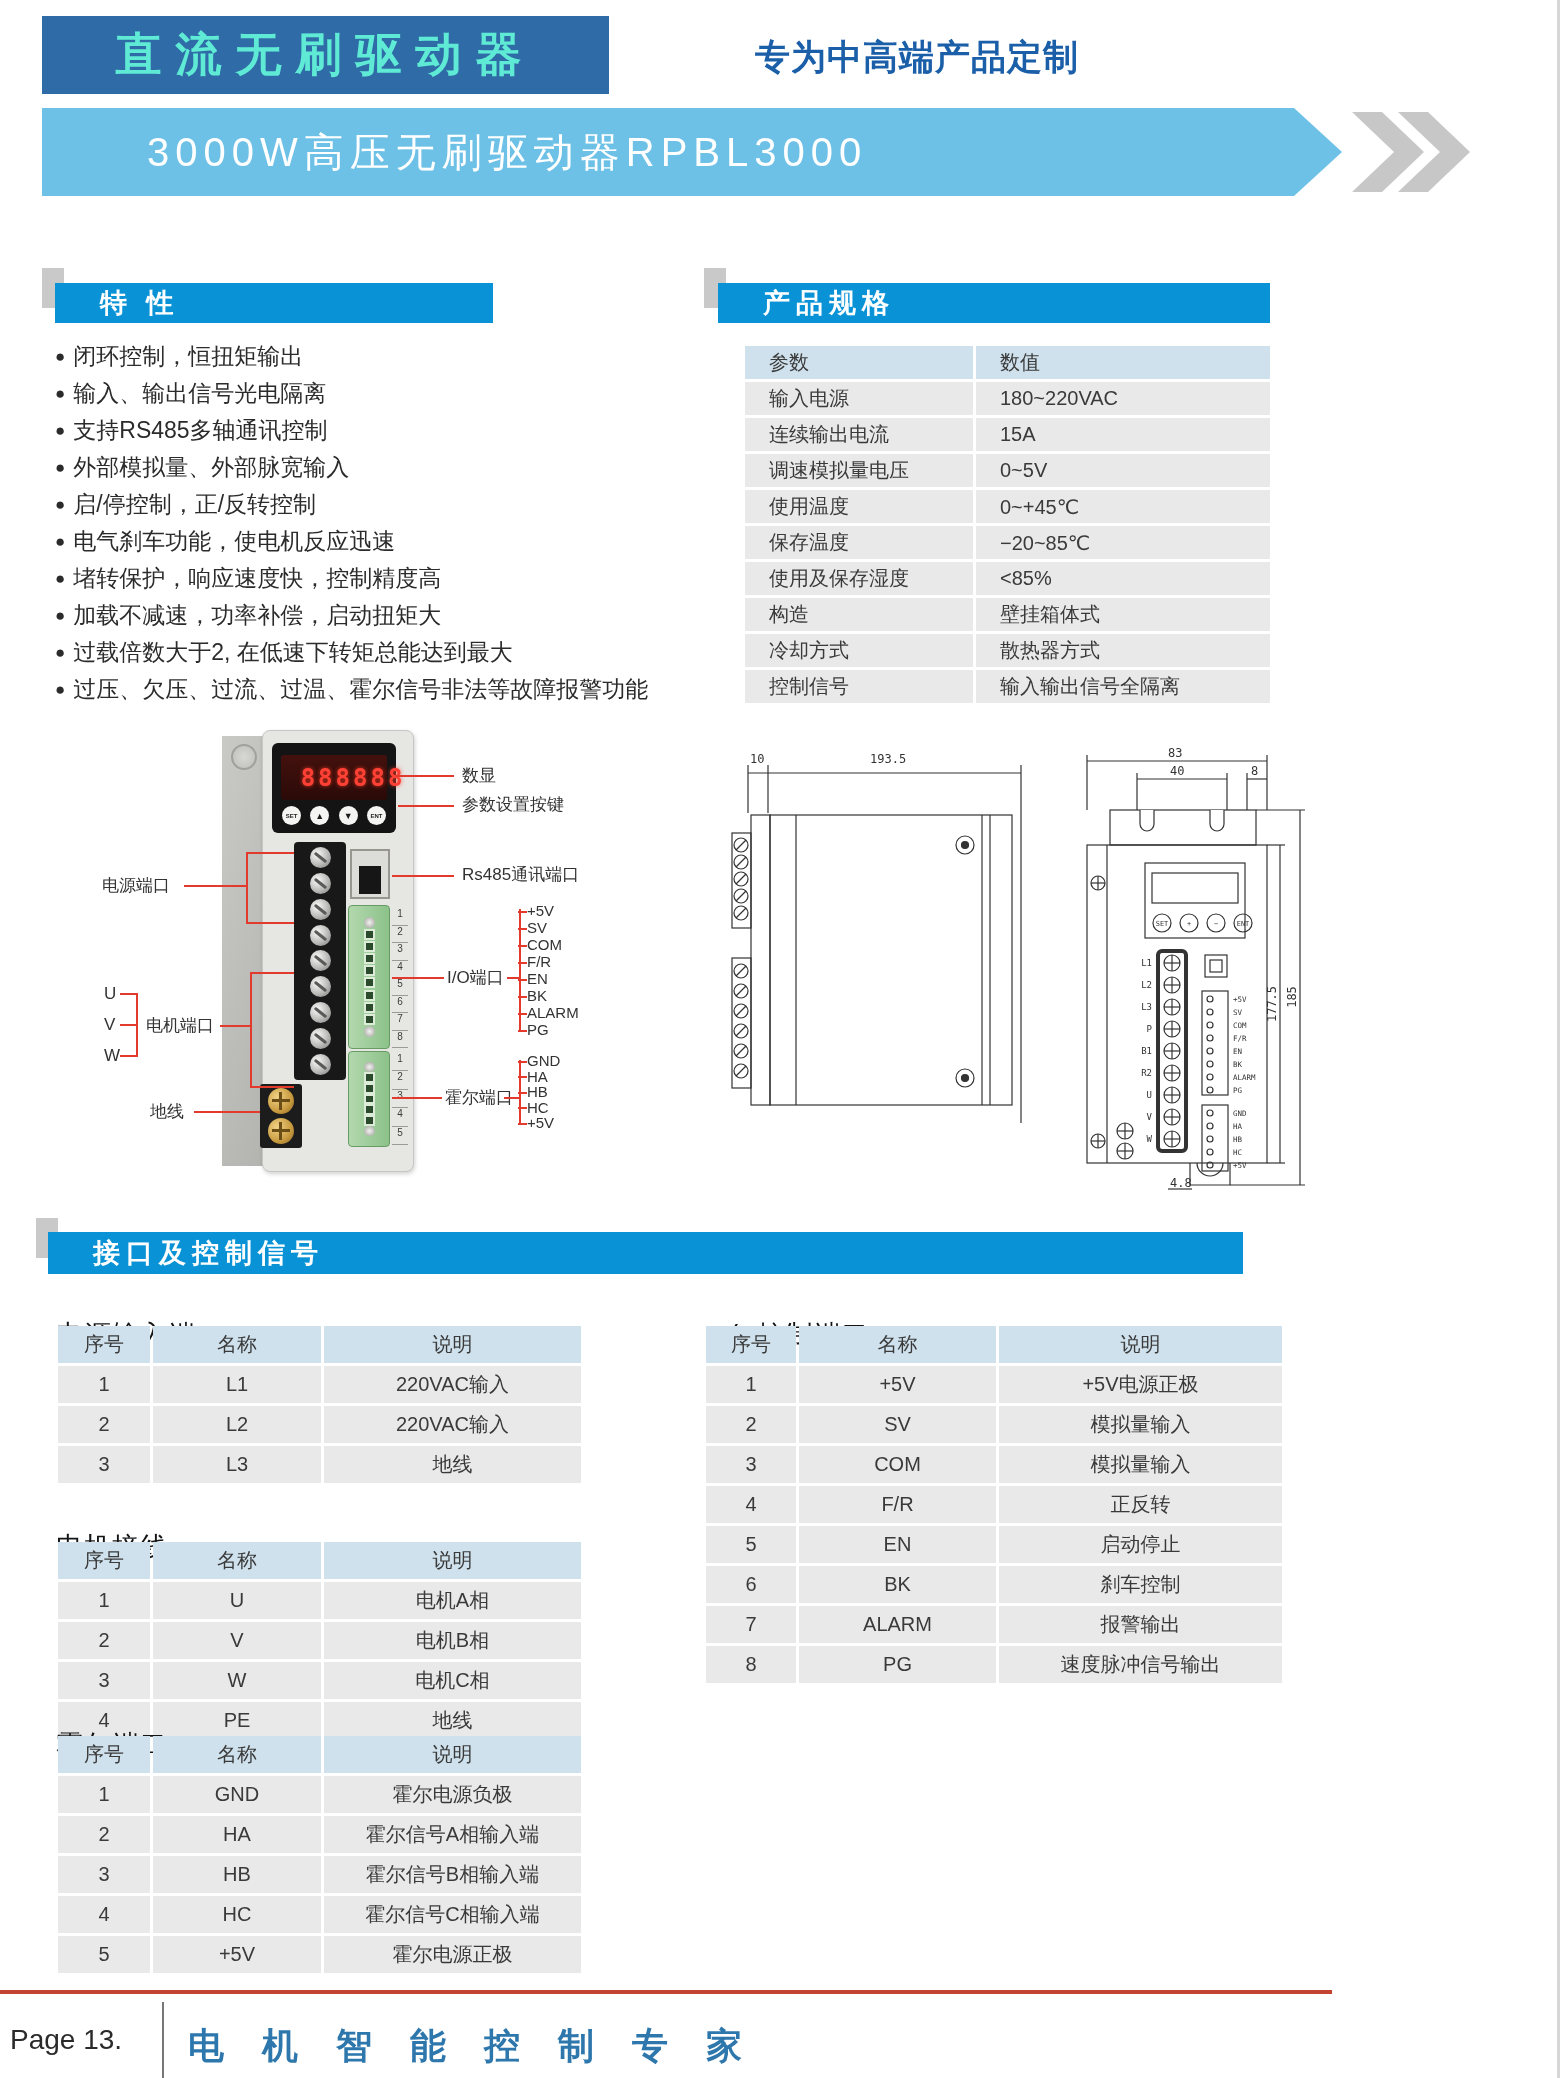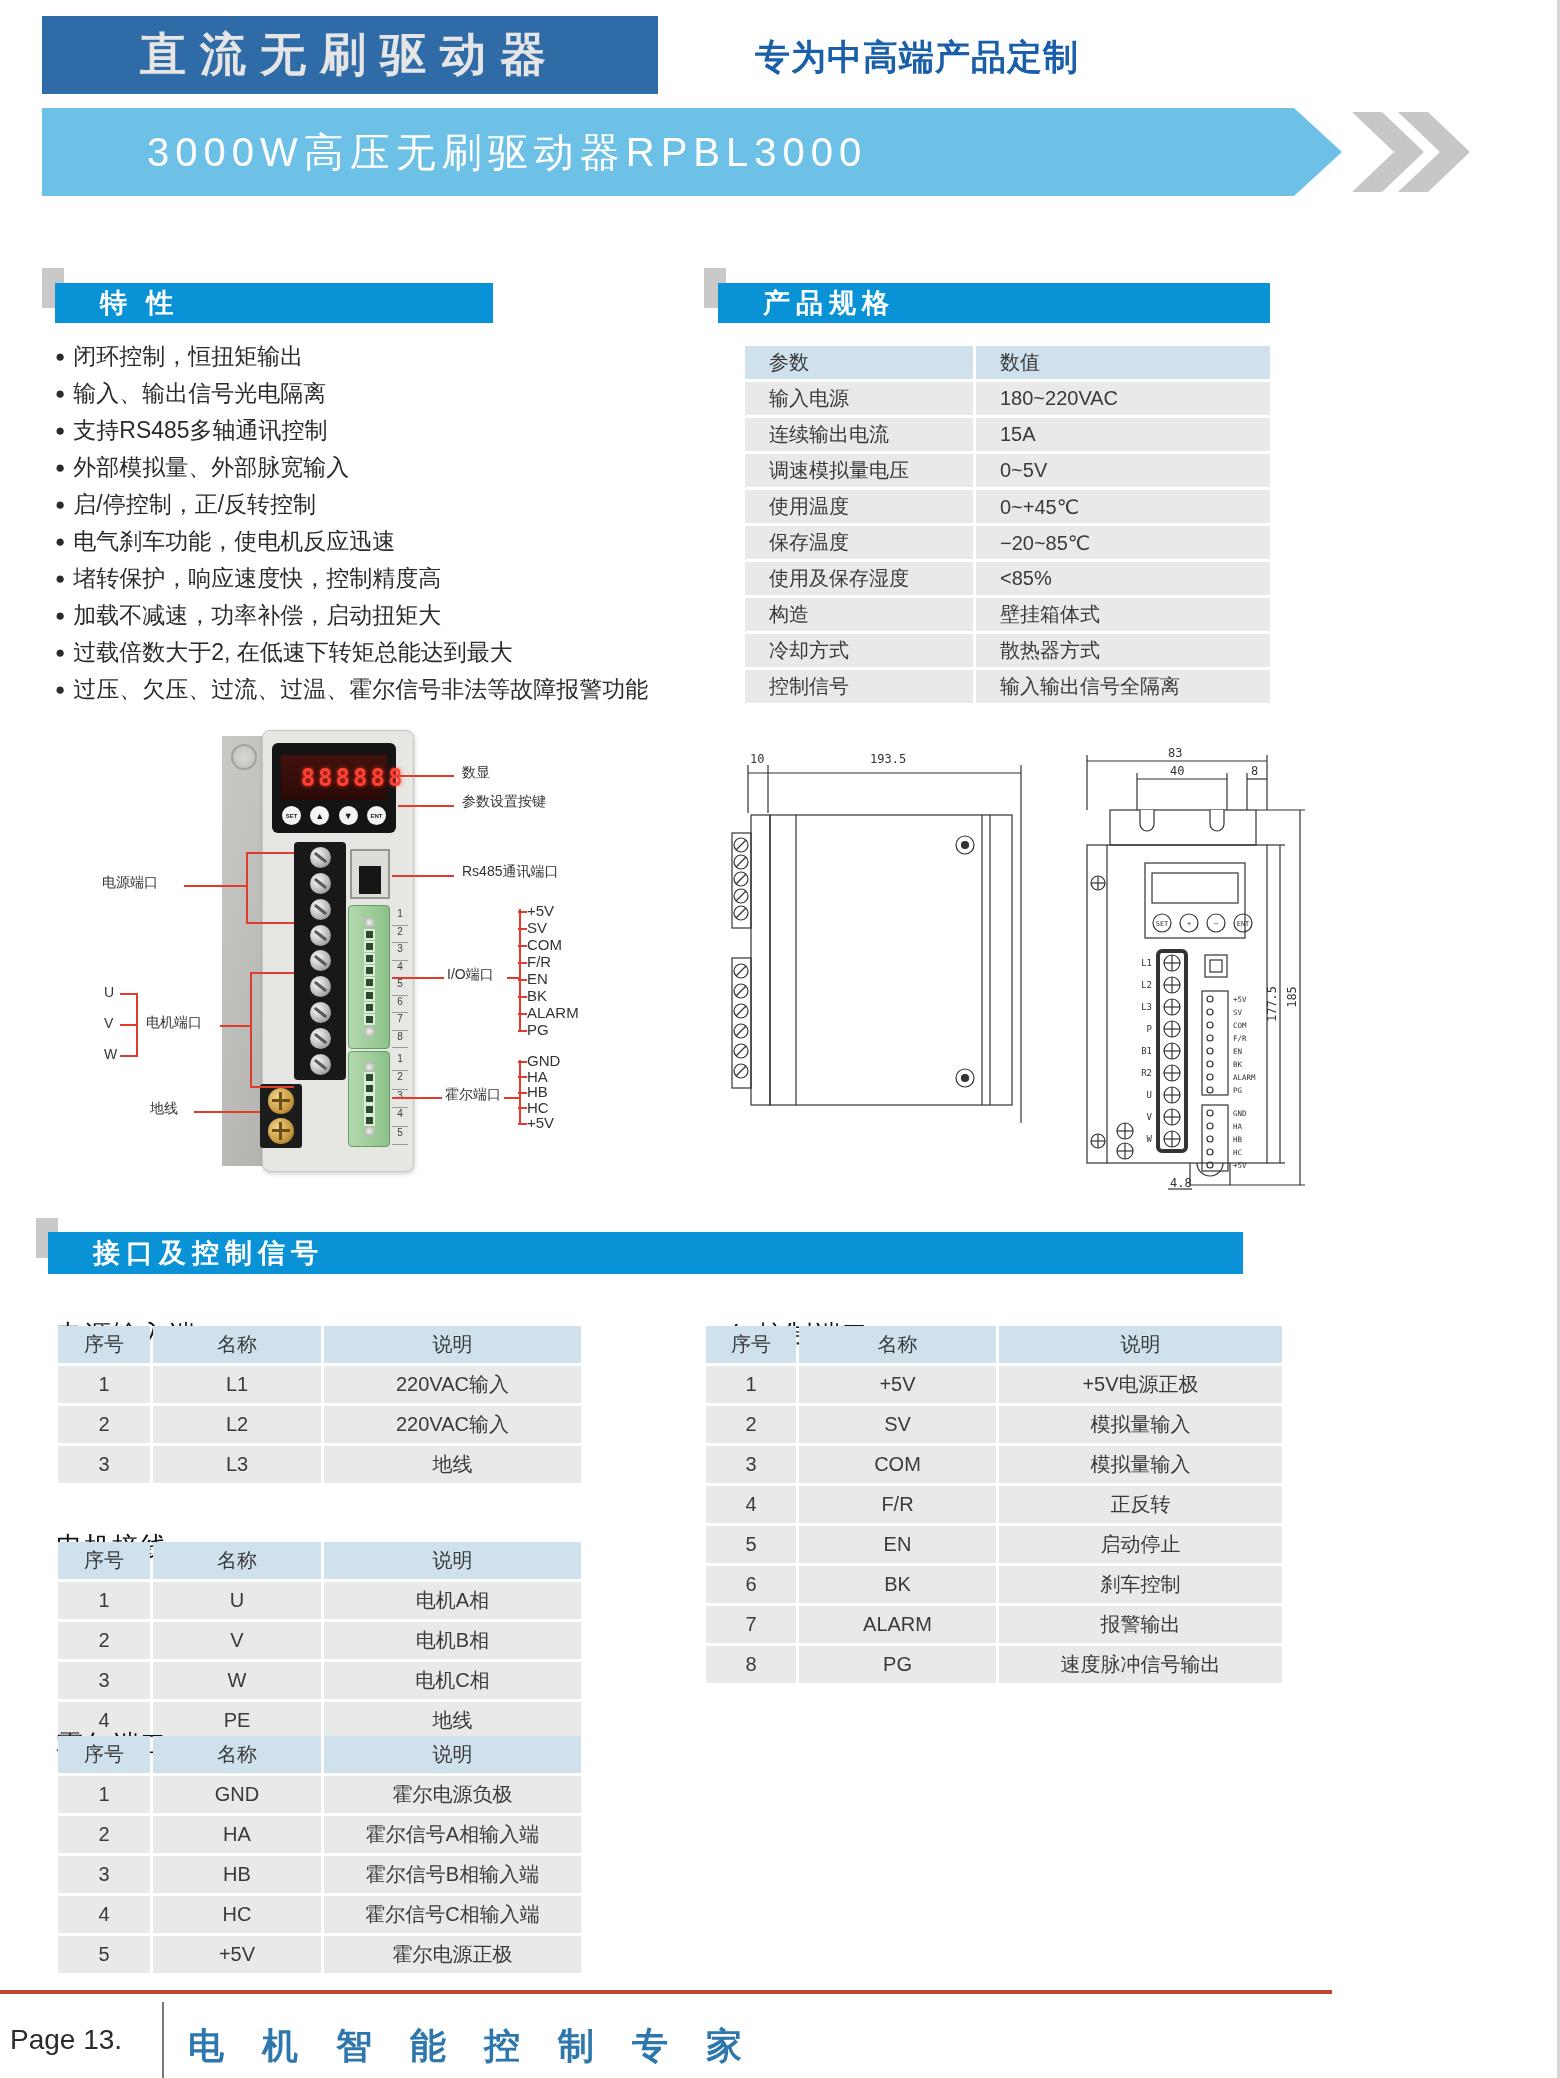--- a/index.html
+++ b/index.html
@@ -2,22 +2,22 @@
 <html><head>
 <meta charset="utf-8">
 <style>
   * { margin:0; padding:0; box-sizing:border-box; }
   html,body { background:#f2f2f2; }
   body { font-family:"Liberation Sans","DejaVu Sans",sans-serif; }
   .page { position:relative; width:1560px; height:2078px; background:#ffffff;
           margin:0 auto; overflow:hidden; border-right:3px solid #d6d6d6; }
 
   
-  .title-box { position:absolute; left:42px; top:16px; width:616px; height:78px;
-               background:#2f6ba6; color:#e5e5e5; display:flex; align-items:center; justify-content:center;
+  .title-box { position:absolute; left:42px; top:16px; width:567px; height:78px;
+               background:#2f6ba6; color:#5eead4; display:flex; align-items:center; justify-content:center;
                font-size:46px; font-weight:bold; letter-spacing:14px; }
   .slogan { position:absolute; left:755px; top:34px; width:340px; font-size:35px; font-weight:bold;
             color:#1b5fa9; letter-spacing:1px; white-space:nowrap; }
   .banner { position:absolute; left:42px; top:108px; width:1300px; height:88px; background:#6ec1e6;
             clip-path:polygon(0 0, calc(100% - 48px) 0, 100% 50%, calc(100% - 48px) 100%, 0 100%);
             color:#fff; font-size:40px; letter-spacing:6px; line-height:88px; padding-left:105px; }
   .chevrons { position:absolute; left:1352px; top:112px; }
 
   
   .graysq { position:absolute; width:22px; height:40px; background:#c9c9c9; }
@@ -73,21 +73,21 @@
   .numstrip { position:absolute; left:392px; width:16px; display:flex; flex-direction:column; }
   .numstrip span { font-size:10px; color:#3c3c3c; text-align:center; border-bottom:1px solid #9a9a96; }
   .gnd-block { position:absolute; left:260px; top:1084px; width:42px; height:64px; background:#1c1c1c; border-radius:3px;
                display:flex; flex-direction:column; align-items:center; justify-content:space-evenly; }
   .brass { width:26px; height:26px; border-radius:50%; position:relative;
            background:radial-gradient(circle at 35% 35%, #f0d285, #c89a3f 60%, #8a6420); }
   .brass::before { content:""; position:absolute; left:4px; top:11px; width:18px; height:3px; background:#6b4e16; }
   .brass::after  { content:""; position:absolute; left:11px; top:4px; width:3px; height:18px; background:#6b4e16; }
 
   .rline { position:absolute; background:#e23a2d; }
-  .clabel { position:absolute; font-size:14px; color:#333; white-space:nowrap; }
+  .clabel { position:absolute; font-size:17px; color:#333; white-space:nowrap; }
   .pinlist { position:absolute; left:527px; }
   .pinlist div { position:relative; font-size:15px; color:#333; }
   .pinlist div::before { content:""; position:absolute; left:-9px; top:50%; width:9px; height:2px; background:#e23a2d; }
   .io-list div { line-height:17px; }
   .hall-list div { line-height:15.5px; }
 
   
   .drawing { position:absolute; left:700px; top:733px; }
   .drawing text { font-family:"DejaVu Sans Mono",monospace; fill:#333; }
 

